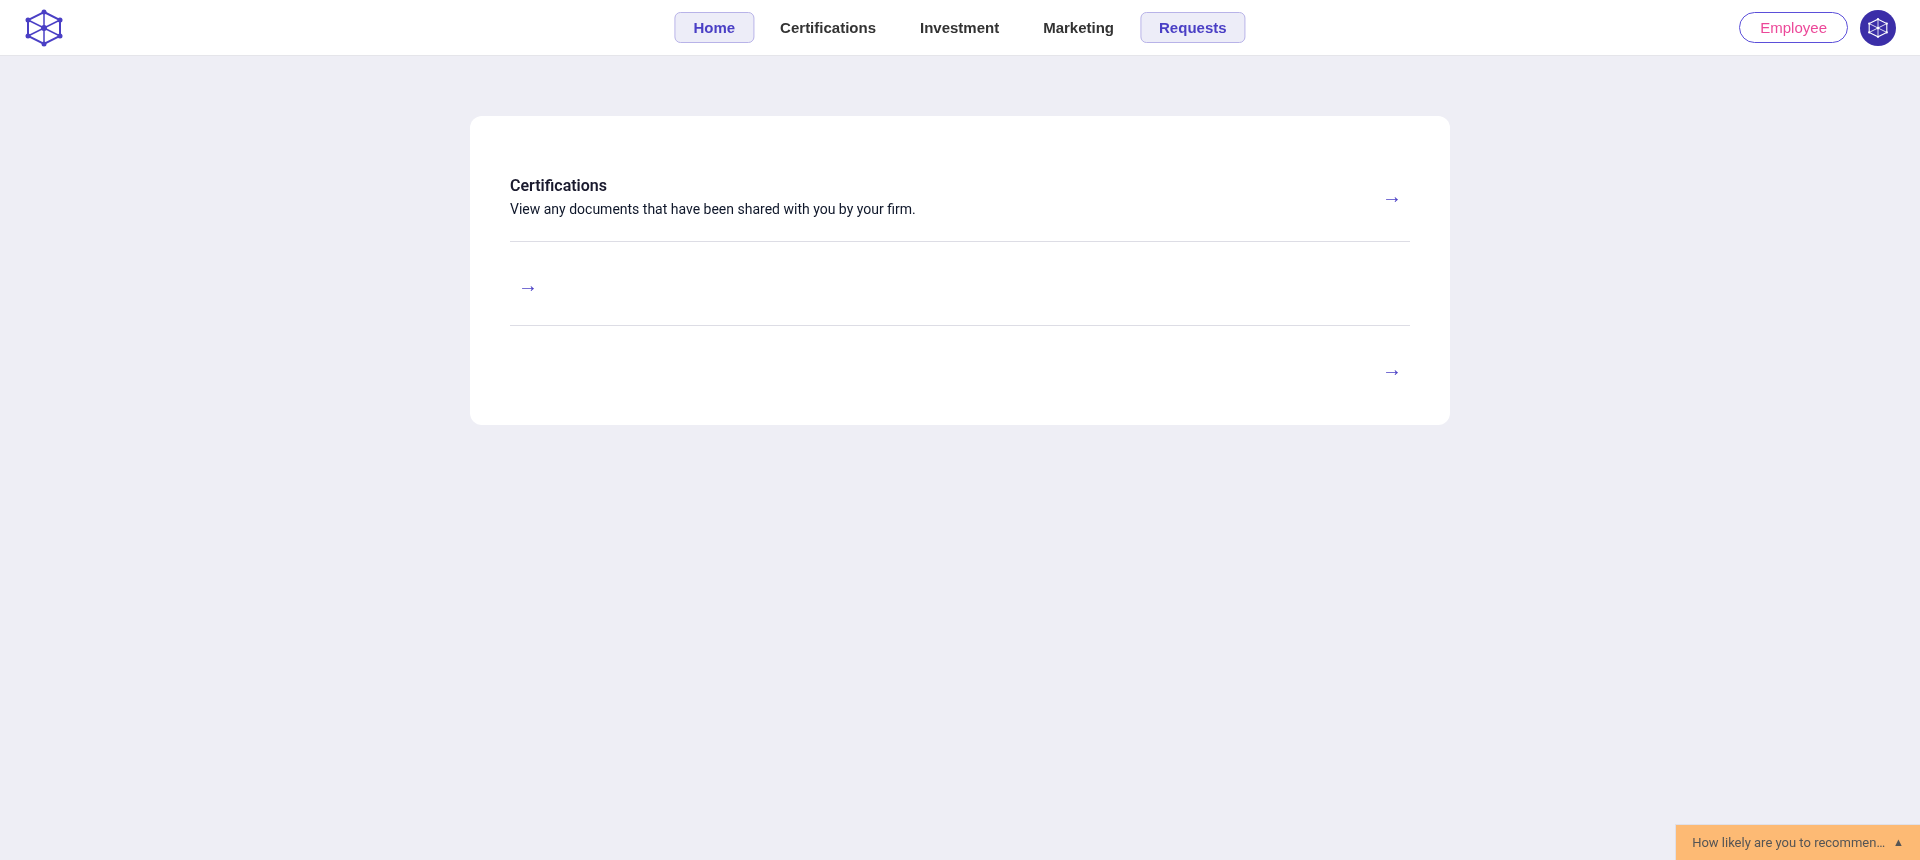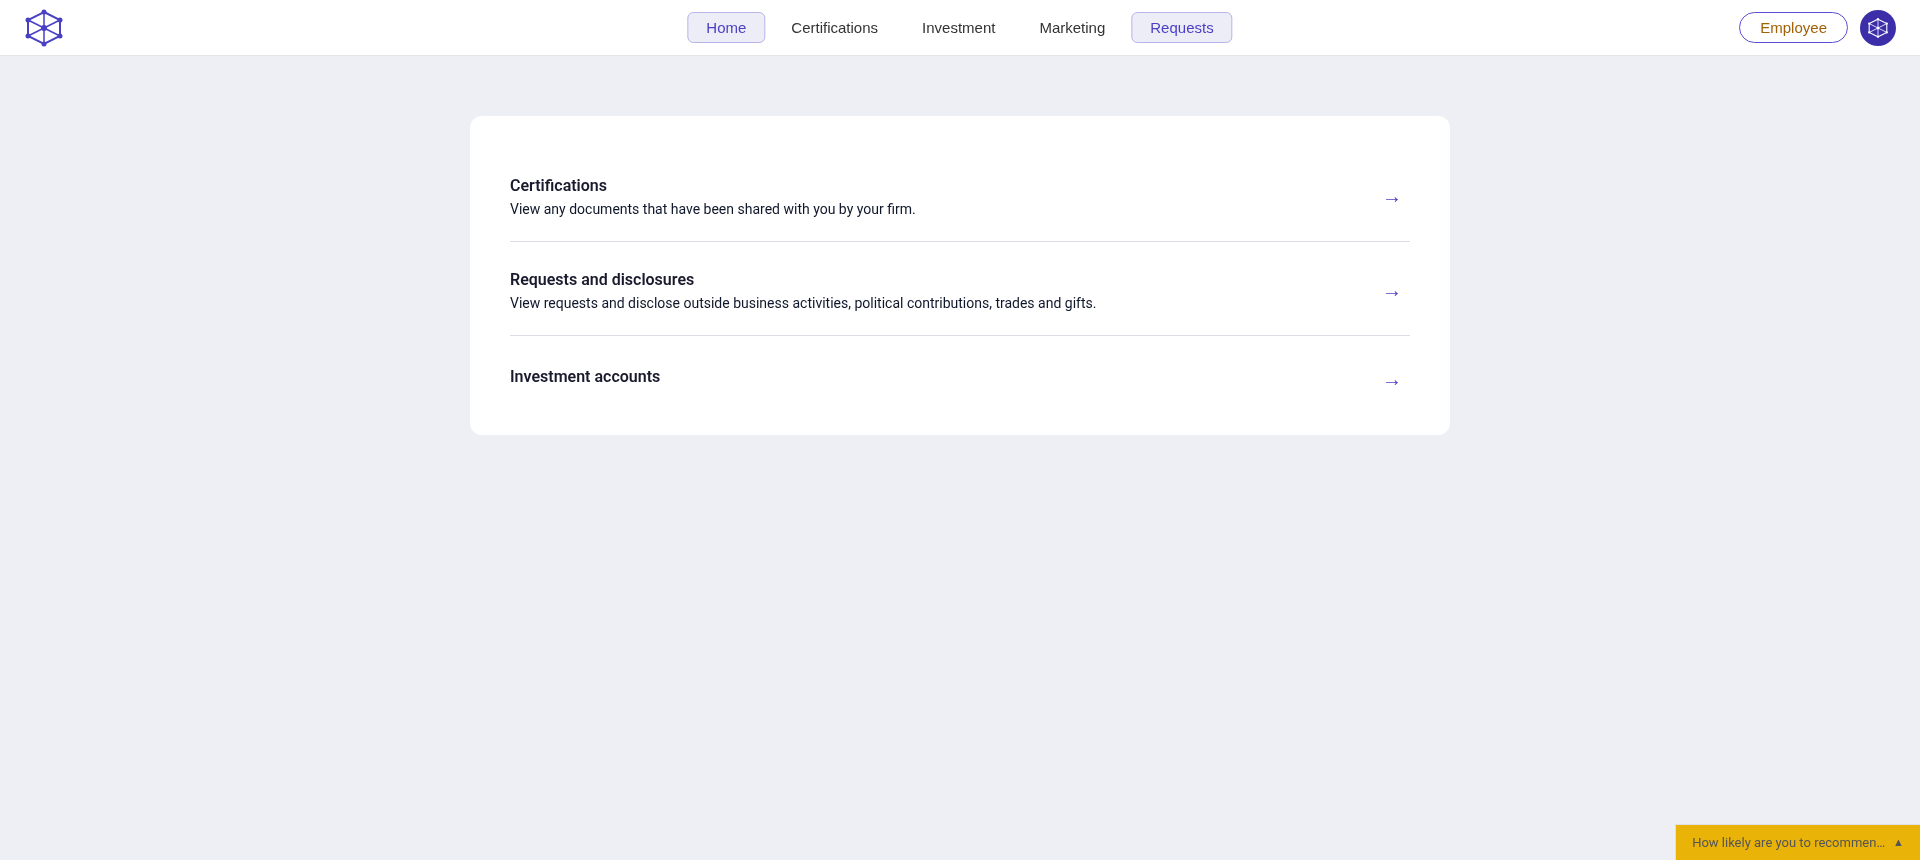--- a/index.html
+++ b/index.html
@@ -43,42 +43,42 @@
     }
 
     .nav-link {
       padding: 6px 18px;
       border-radius: 6px;
       font-size: 15px;
       color: #333;
       cursor: pointer;
       border: none;
       background: transparent;
-      font-weight: 400;
+      font-weight: 700;
     }
 
     .nav-link.active {
       background: #ededf8;
       color: #4a3fc5;
       border: 1.5px solid #b8b3e8;
     }
 
     .nav-right {
       display: flex;
       align-items: center;
       gap: 12px;
       margin-left: auto;
     }
 
     .employee-btn {
       padding: 6px 20px;
       border-radius: 20px;
       border: 1.5px solid #5b4fd9;
       background: transparent;
-      color: #a16207;
+      color: #ec4899;
       font-size: 15px;
       cursor: pointer;
       font-weight: 500;
       text-align: center;
     }
 
     .avatar-circle {
       width: 36px;
       height: 36px;
       border-radius: 50%;
@@ -138,21 +138,21 @@
       font-size: 20px;
       flex-shrink: 0;
       padding: 4px 8px;
     }
 
     
     .feedback-bar {
       position: fixed;
       bottom: 0;
       right: 0;
-      background: #eab308;
+      background: #fdba74;
       border-top: 1px solid #e0e0e8;
       border-left: 1px solid #e0e0e8;
       padding: 10px 16px;
       display: flex;
       align-items: center;
       gap: 8px;
       font-size: 13px;
       color: #555;
       cursor: pointer;
     }
@@ -220,40 +220,35 @@
           <div class="item-desc">View any documents that have been shared with you by your firm.</div>
         </div>
         <button class="arrow-btn">
           <span>→</span>
         </button>
       </div>
     </div>
 
     <div class="card-item">
       <div class="card-item-header">
+        <button class="arrow-btn">
+          <span>→</span>
+        </button>
+      </div>
+    </div>
+
+    <div class="card-item">
+      <div class="card-item-header">
         <div>
-          <div class="item-title">Requests and disclosures</div>
-          <div class="item-desc">View requests and disclose outside business activities, political contributions, trades and gifts.</div>
         </div>
         <button class="arrow-btn">
           <span>→</span>
         </button>
       </div>
     </div>
 
-    <div class="card-item">
-      <div class="card-item-header">
-        <div>
-          <div class="item-title">Investment accounts</div>
-        </div>
-        <button class="arrow-btn">
-          <span>→</span>
-        </button>
-      </div>
-    </div>
-
   </div>
 </div>
 
 <div class="feedback-bar">
   <span>How likely are you to recommen…</span>
   <span class="feedback-arrow">▲</span>
 </div>
 
 </body></html>

